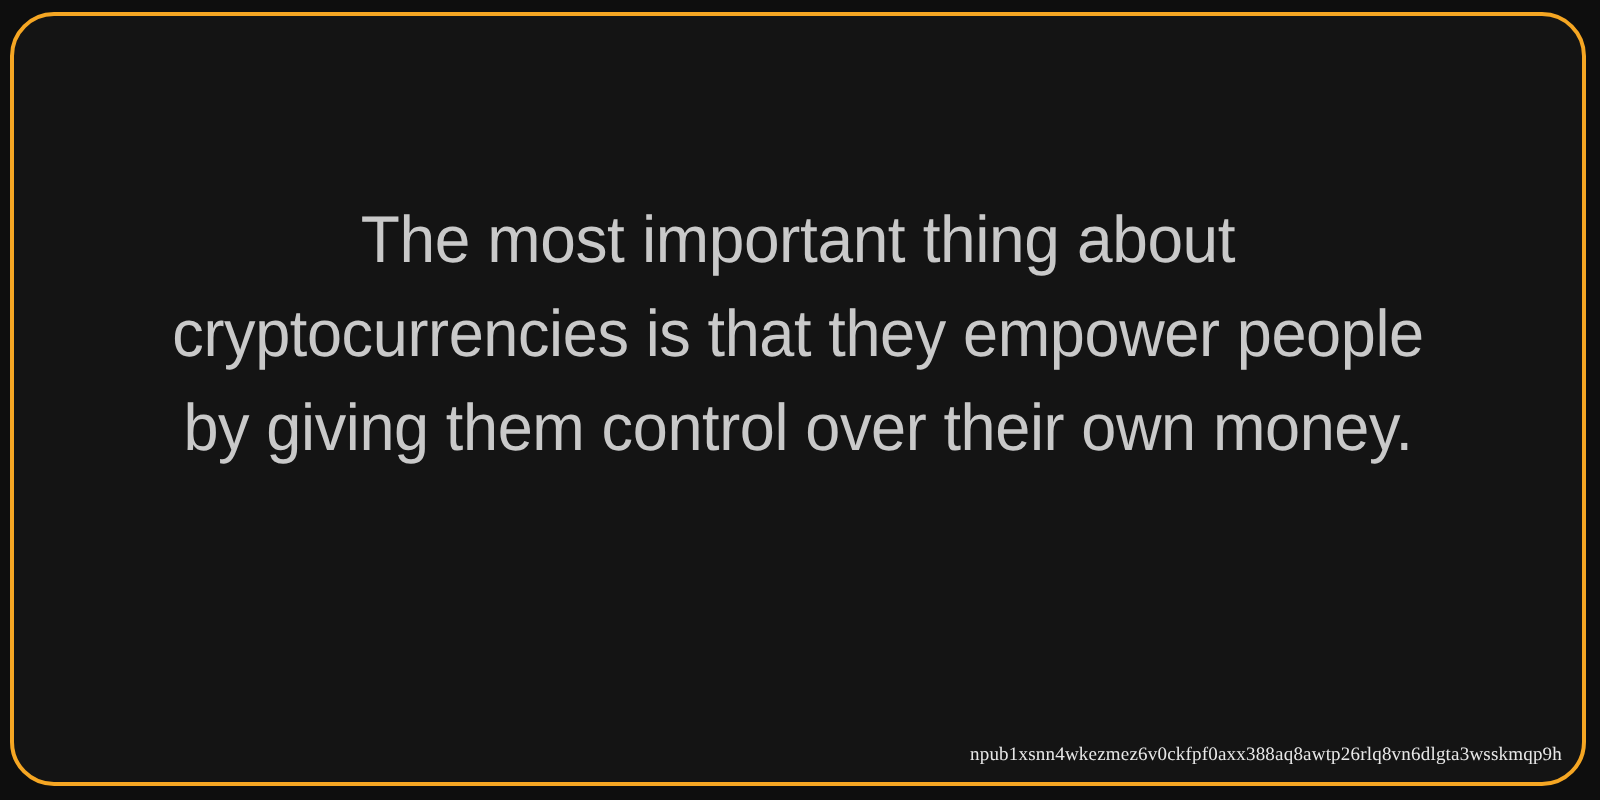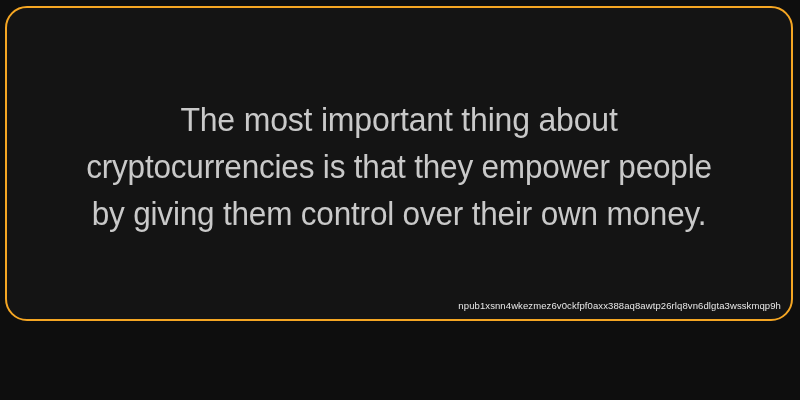--- a/index.html
+++ b/index.html
@@ -12,21 +12,21 @@
     height: 400px;
     background: #0e0e0e;
     font-family: "Liberation Sans", sans-serif;
     overflow: hidden;
   }
   .quote-card {
     position: absolute;
     left: 5px;
     top: 6px;
     width: 788px;
-    height: 315px;
+    height: 387px;
     box-sizing: border-box;
     background: #141414;
     border: 2px solid #f5a623;
     border-radius: 22px;
     overflow: hidden;
   }
   .card-inner {
     position: absolute;
     left: 0;
     top: 0;
@@ -69,21 +69,21 @@
     font-weight: 400;
     letter-spacing: 0.2px;
   }
   .npub {
     position: absolute;
     right: 10px;
     bottom: 8px;
     color: #e8e8e8;
     font-size: 9.5px;
     letter-spacing: 0.1px;
-    font-family: Liberation Sans, sans-serif;
+    font-family: Liberation Serif, serif;
     white-space: nowrap;
   }
 </style>
 </head>
 <body>
 
 <div class="quote-card">
   <div class="card-inner">
 
     <div class="quote-block">

